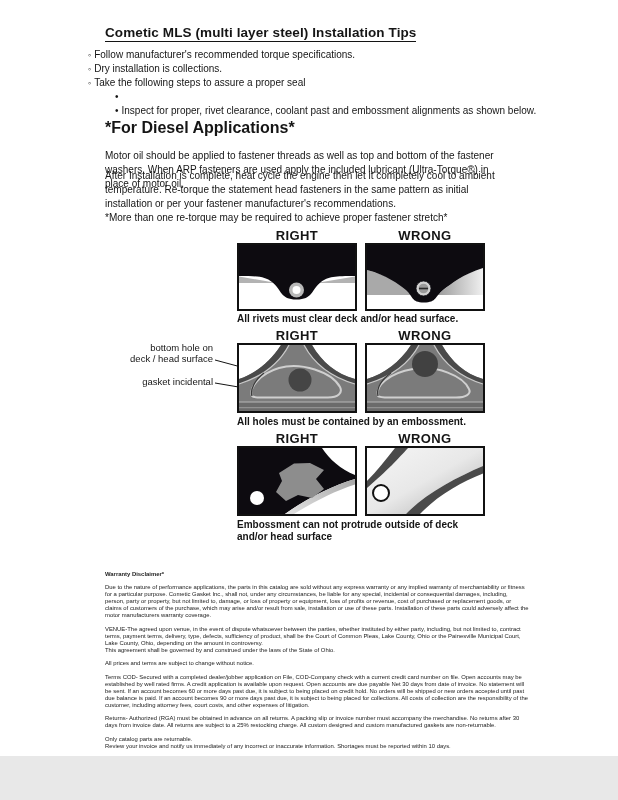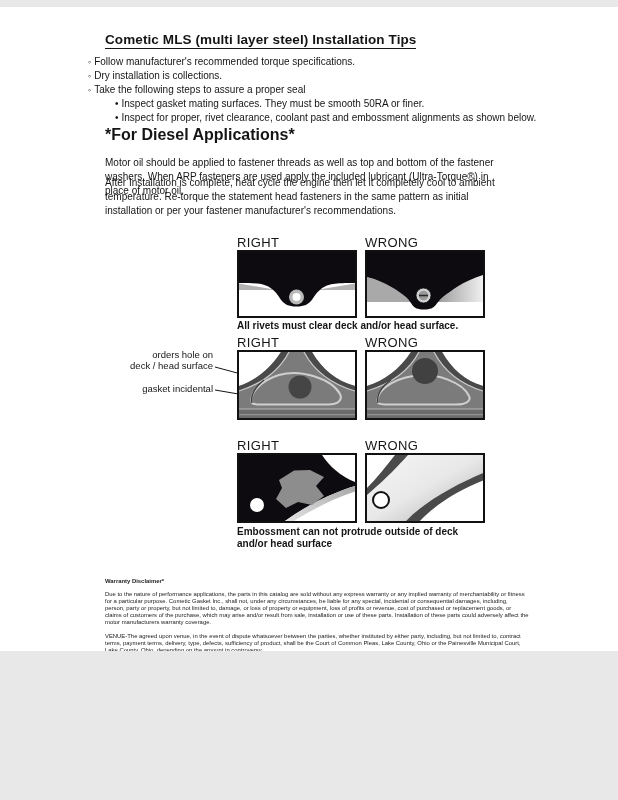--- a/index.html
+++ b/index.html
@@ -1,34 +1,34 @@
 <!DOCTYPE html>
 <html><head>
 <meta charset="utf-8">
 <style>
   html,body{margin:0;padding:0;background:#e8e8e8;}
   .page{
-    position:relative;width:618px;height:644px;background:#ffffff;
+    position:relative;width:618px;height:756px;background:#ffffff;
     font-family:"Liberation Sans","DejaVu Sans",sans-serif;color:#151515;
-    overflow:hidden;margin:7px auto;
+    overflow:hidden;margin:0 auto;
   }
   .abs{position:absolute;}
   .title{
     left:105px;top:25px;font-size:13.5px;font-weight:bold;
     border-bottom:1.6px solid #141414;padding-bottom:1px;letter-spacing:.1px;
   }
   .bullets{left:88px;top:48px;font-size:10px;line-height:14px;}
   .b-row{display:flex;align-items:flex-start;}
   .b-marker{font-size:9px;margin-right:3px;line-height:14px;}
   .sub{margin-left:27px;}
   .s-marker{font-size:10px;margin-right:3px;line-height:14px;}
   .diesel-h{left:105px;top:119px;font-size:16px;font-weight:bold;}
   .para{left:105px;width:406px;font-size:10px;line-height:14px;}
   .p1{top:149px;} .p2{top:169px;} .p3{top:211px;}
-  .hdr{font-size:13px;font-weight:normal;text-align:left;letter-spacing:.4px;}
+  .hdr{font-size:13px;font-weight:bold;text-align:center;letter-spacing:.4px;}
   .hdr-l{left:237px;width:120px;} .hdr-r{left:365px;width:120px;}
   .hy1{top:228px;} .hy2{top:328px;} .hy3{top:431px;}
   .panel{display:block;}
   .cap{left:237px;font-size:10px;font-weight:bold;line-height:12px;}
   .c1{top:313px;text-align:center;} .c2{top:416px;} .c3{top:519px;width:230px;}
   .lbl{font-size:9.5px;text-align:right;left:110px;width:103px;line-height:10.5px;}
   .lbl1{top:343px;} .lbl2{top:353.5px;} .lbl3{top:377px;}
   .legal{left:105px;top:571px;width:424px;font-size:5.9px;line-height:7px;color:#222;}
   .legal h4{margin:0 0 6px 0;font-size:5.9px;}
   .legal p{margin:0 0 6.5px 0;white-space:pre-line;}
@@ -49,31 +49,31 @@
     <div class="b-row">
         <span class="b-marker">◦</span>
         <span>Dry installation is collections.</span>
       </div>
     <div class="b-row">
         <span class="b-marker">◦</span>
         <span>Take the following steps to assure a proper seal</span>
       </div>
     <div class="b-row sub">
         <span class="s-marker">•</span>
-        <span>Inspect gasket mating surfaces.  They must be smooth 50RA or finer.</span>
       </div>
     <div class="b-row sub">
         <span class="s-marker">•</span>
         <span>Inspect for proper, rivet clearance, coolant past and embossment alignments as shown below.</span>
       </div>
   </div>
 
   <div class="abs diesel-h">*For Diesel Applications*</div>
   <div class="abs para p1">Motor oil should be applied to fastener threads as well as top and bottom of the fastener washers. When ARP fasteners are used apply the included lubricant (Ultra-Torque®) in place of motor oil.</div>
   <div class="abs para p2">After Installation is complete, heat cycle the engine then let it completely cool to ambient temperature. Re-torque the statement head fasteners in the same pattern as initial installation or per your fastener manufacturer's recommendations.</div>
+  <div class="abs para p3">*More than one re-torque may be required to achieve proper fastener stretch*</div>
 
   <div class="abs hdr hdr-l hy1">RIGHT</div>
   <div class="abs hdr hdr-r hy1">WRONG</div>
 
   <svg class="abs panel" style="left:237px;top:243px" width="120" height="68" viewBox="0 0 120 68">
     <rect x="0" y="0" width="120" height="68" fill="#fff"></rect>
     <g>
       <polygon points="2,33.5 40,40 2,40" fill="#b3b3b3"></polygon>
       <polygon points="118,33.5 79,40 118,40" fill="#b3b3b3"></polygon>
       <path d="M2,2 H118 V33 C98,33 91,33.5 84,39 C74,47 76,56.5 59.5,56.5 C43,56.5 45,47 35,39 C28,33.5 21,33 2,33 Z" fill="#0d0b10"></path>
@@ -98,21 +98,21 @@
     <circle cx="58.5" cy="45.5" r="4.8" fill="#9a9a9a"></circle>
     <rect x="54" y="44.7" width="9" height="1.6" fill="#2a2a2a"></rect>
     <rect x="1" y="1" width="118" height="66" fill="none" stroke="#111" stroke-width="2"></rect>
   </svg>
 
   <div class="abs cap c1">All rivets must clear deck and/or head surface.</div>
 
   <div class="abs hdr hdr-l hy2">RIGHT</div>
   <div class="abs hdr hdr-r hy2">WRONG</div>
 
-  <div class="abs lbl lbl1">orders hole on</div>
+  <div class="abs lbl lbl1">bottom hole on</div>
   <div class="abs lbl lbl2">deck / head surface</div>
   <div class="abs lbl lbl3">gasket incidental</div>
 
   <svg class="abs" style="left:205px;top:352px" width="100" height="48" viewBox="0 0 100 48">
     <line x1="10" y1="8" x2="88" y2="29" stroke="#141414" stroke-width="1"></line>
     <line x1="10" y1="31" x2="57" y2="39" stroke="#141414" stroke-width="1"></line>
   </svg>
 
   <svg class="abs panel" style="left:237px;top:343px" width="120" height="70" viewBox="0 0 120 70">
     <rect x="0" y="0" width="120" height="70" fill="#fff"></rect>
@@ -143,20 +143,21 @@
     <path d="M69,2 C79,21 95,34 118,41" stroke="#c9c9c9" stroke-width="1.3" fill="none"></path>
     <path d="M13,53 C10,43 24,30 48,26 C72,22 98,33 104,46 C106.5,51 101,54.5 91,54.5 L24,54.5 C18,54.5 14.5,54.5 13,53 Z" fill="none" stroke="#cfcfcf" stroke-width="2"></path>
     <path d="M13,53 C11,45 17,36 26,30" stroke="#3c3c3c" stroke-width="1.4" fill="none"></path>
     <circle cx="60" cy="21" r="13" fill="#414141"></circle>
     <rect x="2" y="58.5" width="116" height="1.2" fill="#b5b5b5"></rect>
     <rect x="2" y="59.7" width="116" height="8.3" fill="#6b6b6b"></rect>
     <rect x="2" y="64.2" width="116" height="1" fill="#9b9b9b"></rect>
     <rect x="1" y="1" width="118" height="68" fill="none" stroke="#111" stroke-width="2"></rect>
   </svg>
 
+  <div class="abs cap c2">All holes must be contained by an embossment.</div>
 
   <div class="abs hdr hdr-l hy3">RIGHT</div>
   <div class="abs hdr hdr-r hy3">WRONG</div>
 
   <svg class="abs panel" style="left:237px;top:446px" width="120" height="70" viewBox="0 0 120 70">
     <defs>
       <linearGradient id="g3r" x1="0" y1="1" x2="1" y2="0">
         <stop offset="0" stop-color="#e3e3e3"></stop>
           <stop offset="1" stop-color="#a8a8a8"></stop>
       </linearGradient>

